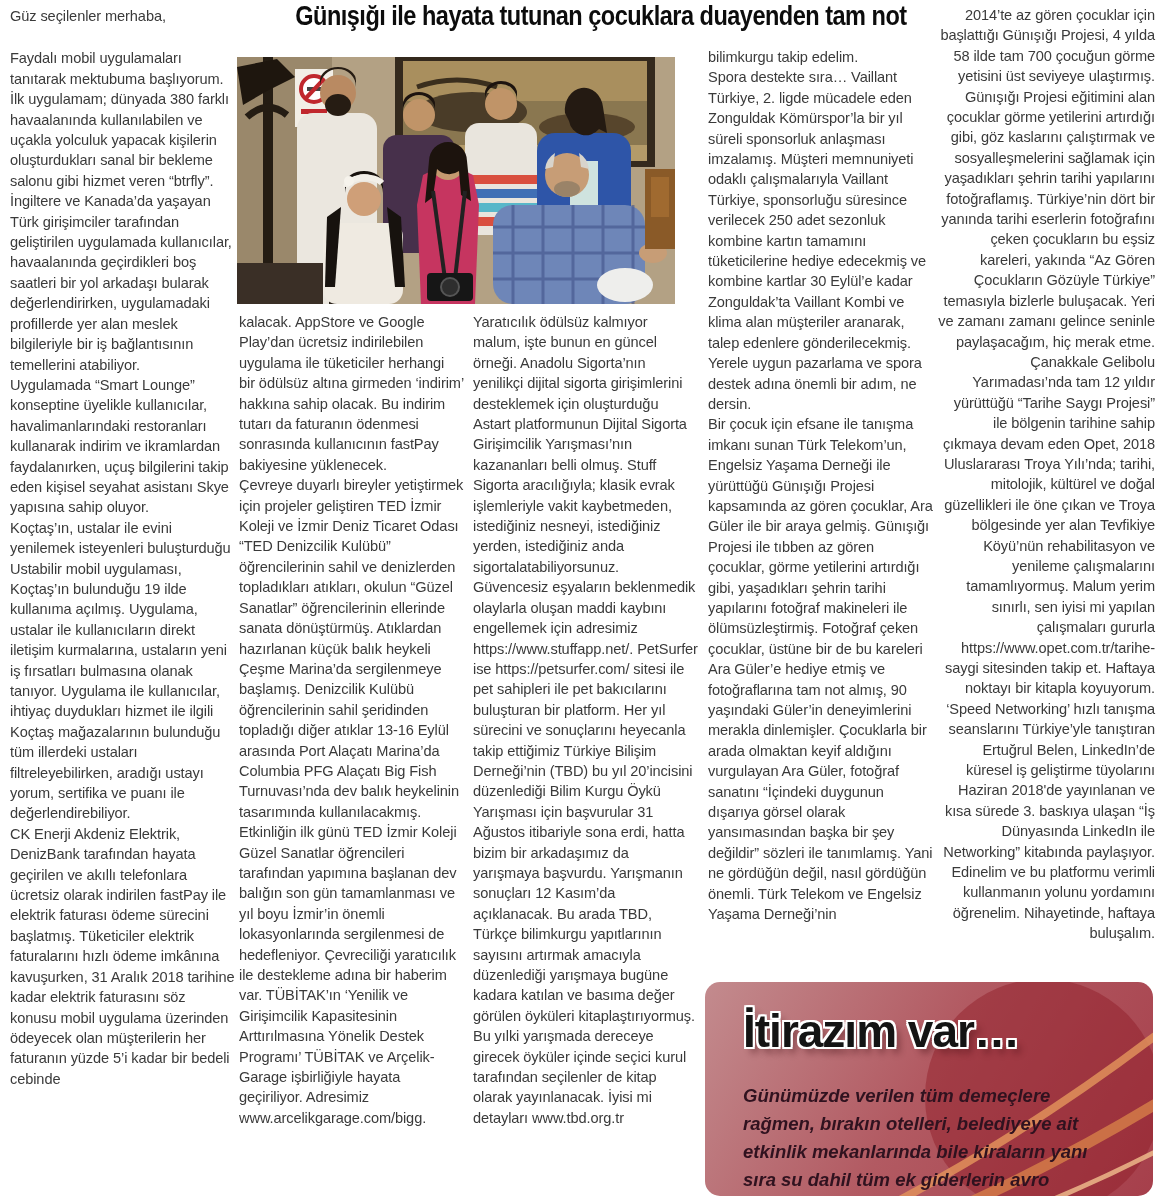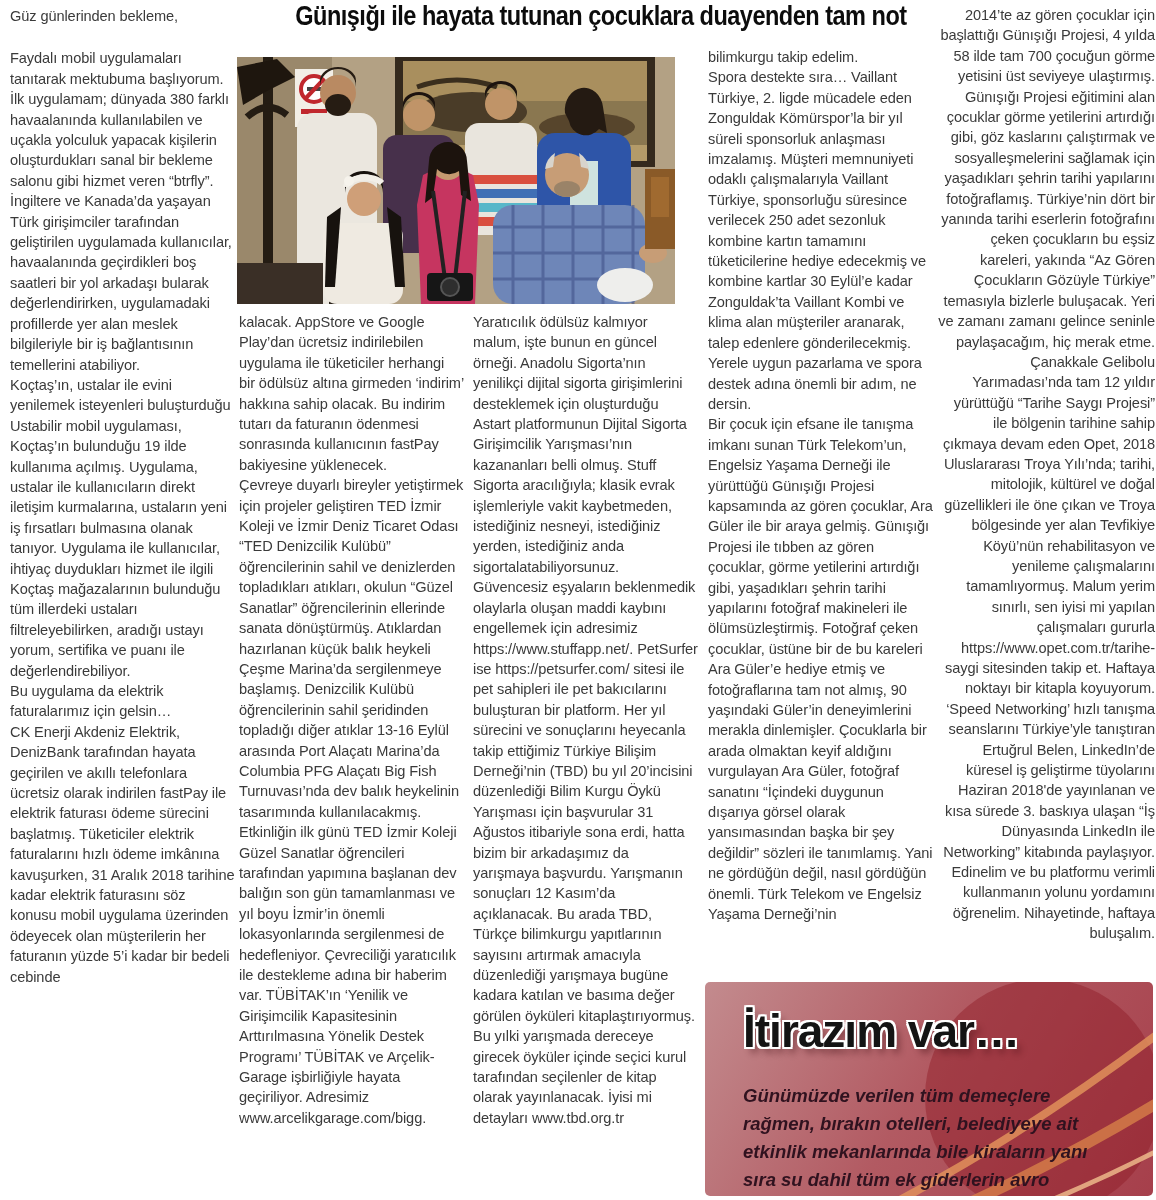--- a/index.html
+++ b/index.html
@@ -11,44 +11,44 @@
   #col1{left:10px;top:6px;}
   #col1 p.greeting{margin-bottom:22px;}
   .title-wrap{position:absolute;left:237px;top:0;width:698px;height:46px;text-align:center;text-decoration:underline;}
   .title-wrap span{display:inline-block;white-space:nowrap;font-weight:bold;font-size:28px;
         letter-spacing:-0.6px;color:#0c0c0c;transform:scaleX(0.84);transform-origin:center;}
   .photo{position:absolute;left:237px;top:57px;width:438px;height:247px;overflow:hidden;background:#b5a488;}
   #col2{left:239px;top:312px;}
   #col3{left:473px;top:312px;}
   #col4{left:708px;top:47px;}
   #col5{left:937px;top:5px;width:218px;text-align:right;}
-  .itiraz-box{position:absolute;left:705px;top:982px;width:448px;height:214px;border-radius:5px;
+  .itiraz-box{position:absolute;left:705px;top:982px;width:448px;height:214px;border-radius:15px;
         background:linear-gradient(120deg,#c38b8e 0%,#b25a62 48%,#a63f4b 100%);overflow:hidden;}
   .itiraz-box .watermark{position:absolute;right:-30px;top:0;width:480px;height:214px;}
   .box-title{position:absolute;left:38px;top:22px;font-weight:bold;font-size:46px;letter-spacing:-1px;
         color:#141414;
         text-shadow:-2px -2px 0 #fff,2px -2px 0 #fff,-2px 2px 0 #fff,2px 2px 0 #fff,
                     0 -2px 0 #fff,0 2px 0 #fff,-2px 0 0 #fff,2px 0 0 #fff,5px 6px 7px rgba(60,10,15,.45);}
   .box-body{position:absolute;left:38px;top:100px;width:372px;font-style:italic;font-weight:bold;
         font-size:18.5px;line-height:28px;color:#30121f;}
 </style>
 </head>
 <body>
 
 <div class="page">
 
   <div class="title-wrap">
     <span>Günışığı ile hayata tutunan çocuklara duayenden tam not</span>
   </div>
 
   <div class="col" id="col1">
-    <p class="greeting">Güz günlerinden bekleme,</p>
+    <p class="greeting">Güz seçilenler merhaba,</p>
     <p>Faydalı mobil uygulamaları tanıtarak mektubuma başlıyorum. İlk uygulamam; dünyada 380 farklı havaalanında kullanılabilen ve uçakla yolculuk yapacak kişilerin oluşturdukları sanal bir bekleme salonu gibi hizmet veren “btrfly”. İngiltere ve Kanada’da yaşayan Türk girişimciler tarafından geliştirilen uygulamada kullanıcılar, havaalanında geçirdikleri boş saatleri bir yol arkadaşı bularak değerlendirirken, uygulamadaki profillerde yer alan meslek bilgileriyle bir iş bağlantısının temellerini atabiliyor.</p>
+    <p>Uygulamada “Smart Lounge” konseptine üyelikle kullanıcılar, havalimanlarındaki restoranları kullanarak indirim ve ikramlardan faydalanırken, uçuş bilgilerini takip eden kişisel seyahat asistanı Skye yapısına sahip oluyor.</p>
     <p>Koçtaş’ın, ustalar ile evini yenilemek isteyenleri buluşturduğu Ustabilir mobil uygulaması, Koçtaş’ın bulunduğu 19 ilde kullanıma açılmış. Uygulama, ustalar ile kullanıcıların direkt iletişim kurmalarına, ustaların yeni iş fırsatları bulmasına olanak tanıyor. Uygulama ile kullanıcılar, ihtiyaç duydukları hizmet ile ilgili Koçtaş mağazalarının bulunduğu tüm illerdeki ustaları filtreleyebilirken, aradığı ustayı yorum, sertifika ve puanı ile değerlendirebiliyor.</p>
-    <p>Bu uygulama da elektrik faturalarımız için gelsin…</p>
     <p>CK Enerji Akdeniz Elektrik, DenizBank tarafından hayata geçirilen ve akıllı telefonlara ücretsiz olarak indirilen fastPay ile elektrik faturası ödeme sürecini başlatmış. Tüketiciler elektrik faturalarını hızlı ödeme imkânına kavuşurken, 31 Aralık 2018 tarihine kadar elektrik faturasını söz konusu mobil uygulama üzerinden ödeyecek olan müşterilerin her faturanın yüzde 5’i kadar bir bedeli cebinde</p>
   </div>
 
   <div class="photo">
     <svg width="438" height="247" viewBox="0 0 438 247">
 
       <rect width="438" height="247" fill="#b3a184"></rect>
       <rect x="0" y="0" width="95" height="247" fill="#857457" opacity="0.55"></rect>
 
       <g>

